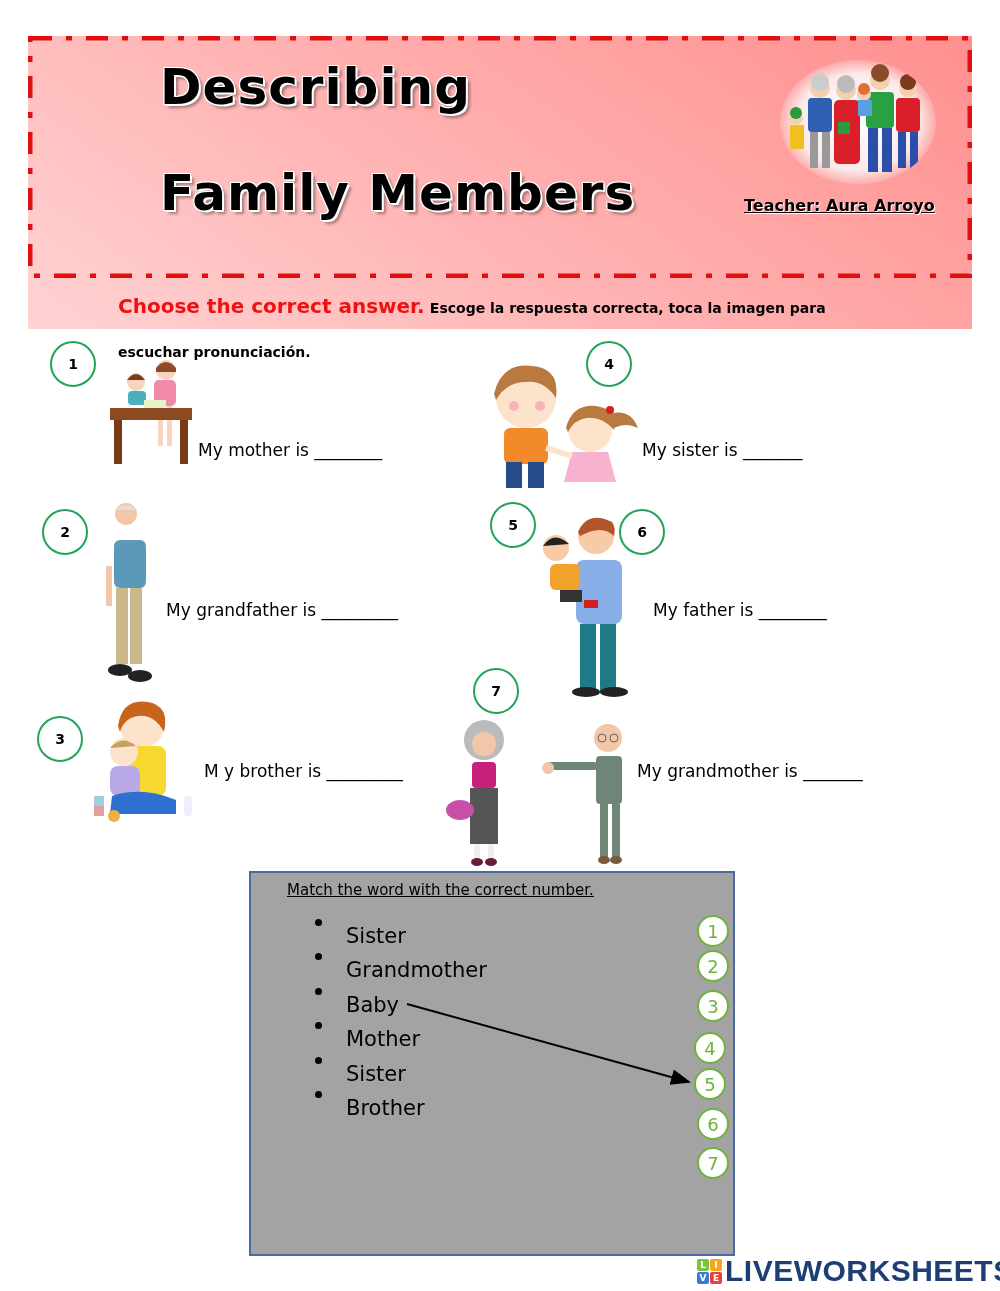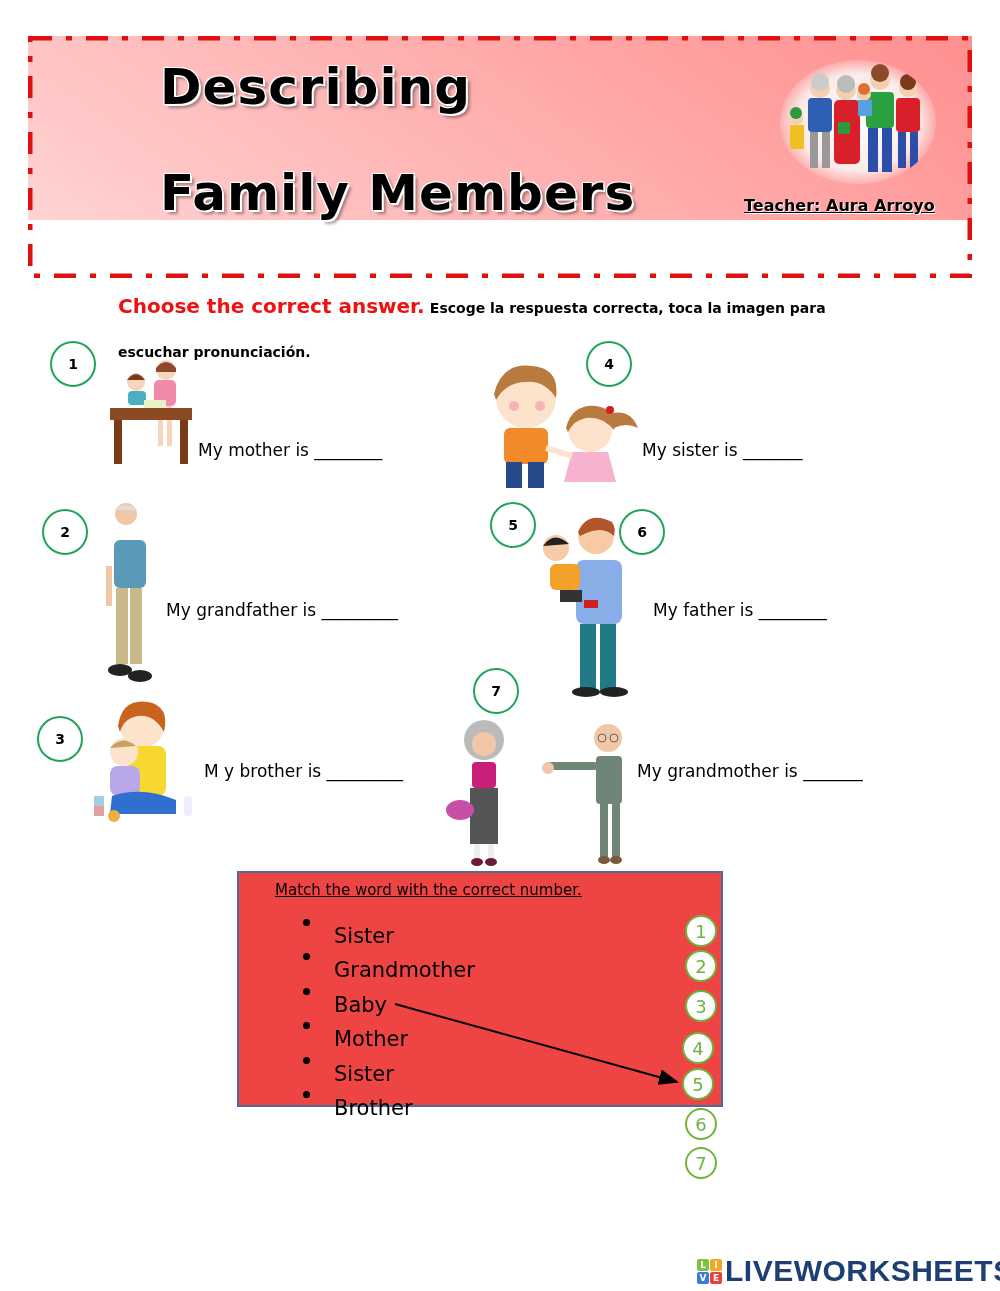--- a/index.html
+++ b/index.html
@@ -6,21 +6,21 @@
   body {
     width:1000px; height:1291px; position:relative; overflow:hidden;
     background:#ffffff;
     font-family:"DejaVu Sans", sans-serif;
     color:#000;
   }
   .abs { position:absolute; }
 
   
   .banner {
-    left:28px; top:36px; width:944px; height:184px;
+    left:28px; top:36px; width:944px; height:293px;
     background: linear-gradient(35deg, #ffd3d3 0%, #ffb3b3 45%, #ff8f8f 100%);
     box-sizing:border-box;
   }
   .banner svg.border { position:absolute; left:0; top:0; }
   .title-line {
     font-family:"DejaVu Sans", sans-serif;
     font-weight:bold; color:#000;
     text-shadow: 2px 2px 0 #fff, -1px -1px 0 #fff, 1px -1px 0 #fff, -1px 1px 0 #fff, 4px 4px 3px rgba(0,0,0,0.35);
     letter-spacing:1px;
   }
@@ -53,22 +53,22 @@
     font-weight:bold; font-size:14px; background:#fff; box-sizing:border-box;
   }
 
   .sentence {
     font-size:17px; white-space:nowrap;
     font-family:"DejaVu Sans", sans-serif;
   }
 
   
   .matchbox {
-    left:237px; top:871px; width:486px; height:236px;
-    border:2px solid #4a6aa0; box-sizing:border-box; background:#ef4444;
+    left:249px; top:871px; width:486px; height:385px;
+    border:2px solid #4a6aa0; box-sizing:border-box; background:#a3a3a3;
   }
   .match-title {
     left:36px; top:8px; font-size:15px; text-decoration:underline;
   }
   .word-list { left:64px; top:46px; list-style:none; margin:0; padding:0; }
   .word-list li {
     font-size:21px; height:34.4px; line-height:34px; display:flex; align-items:flex-start;
   }
   .word-list li .bullet {
     width:7px; height:7px; background:#000; border-radius:50%; margin-right:24px;

